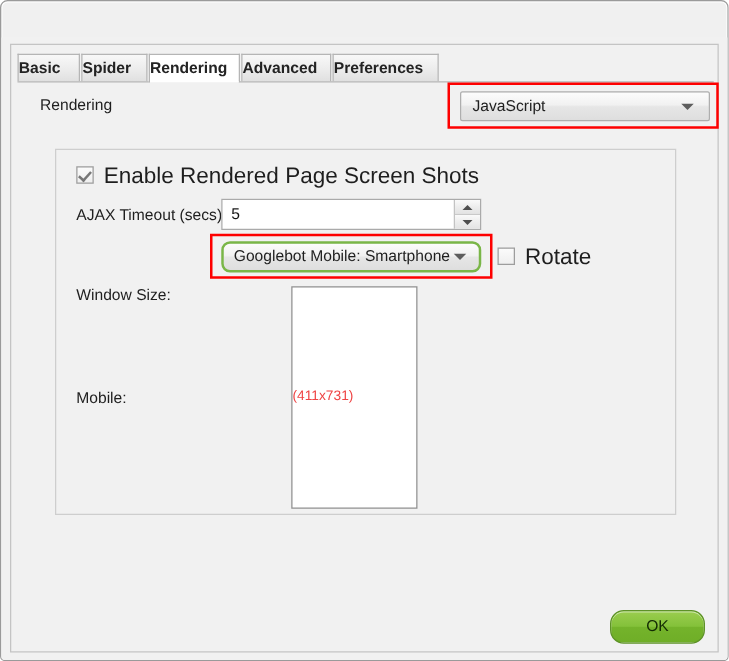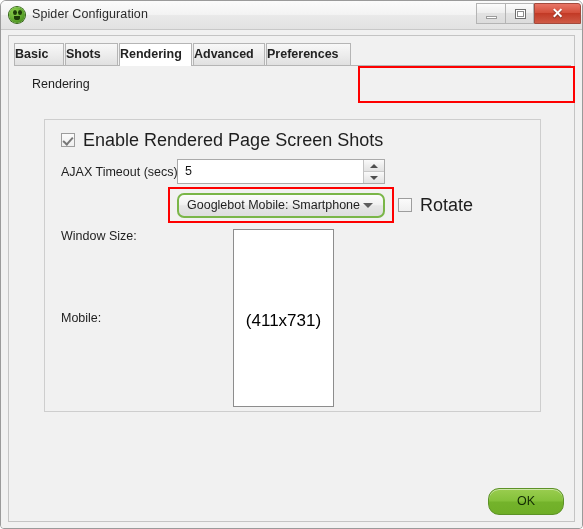--- a/index.html
+++ b/index.html
@@ -311,23 +311,23 @@
     left: 232px; top: 228px;
     width: 101px; height: 178px;
     box-sizing: border-box;
     border: 1px solid #8d8d8d;
     background: #ffffff;
   }
   #sample-dims {
     position: absolute;
     left: 0; right: 0;
     top: 81px;
-    text-align: center;
-    font-size: 17px;
-    color: #000000;
+    text-align: left;
+    font-size: 11px;
+    color: #ef4444;
   }
 
   
   #ok-button {
     position: absolute;
     left: 487px; top: 487px;
     width: 76px; height: 27px;
     box-sizing: border-box;
     border: 1px solid #5d9227;
     border-radius: 11px;
@@ -346,63 +346,51 @@
     border: 2px solid #fe0000;
     pointer-events: none;
     z-index: 30;
   }
 </style>
 </head>
 <body>
 
 <div id="window">
 
-  <div id="titlebar">
-    <div id="app-icon"></div>
-    <div id="title-text">Spider Configuration</div>
-
-    <div class="winbtn-group">
-      <div class="winbtn min">
-        <span class="glyph-min"></span>
-      </div>
-      <div class="winbtn max">
-        <span class="glyph-max"></span>
-      </div>
-      <div class="winbtn close">
-        <span class="glyph-close">✕</span>
-      </div>
-    </div>
-  </div>
 
   <div id="content">
     <div id="content-inner"></div>
   </div>
 
   <div id="tabstrip">
     <div class="tab" id="tab-0" style="left: 0px; width: 50px;">
       <span>Basic</span>
     </div>
     <div class="tab" id="tab-1" style="left: 51px; width: 53px;">
-      <span>Shots</span>
+      <span>Spider</span>
     </div>
     <div class="tab active" id="tab-2" style="left: 105px; width: 73px;">
       <span>Rendering</span>
     </div>
     <div class="tab" id="tab-3" style="left: 179px; width: 72px;">
       <span>Advanced</span>
     </div>
     <div class="tab" id="tab-4" style="left: 252px; width: 85px;">
       <span>Preferences</span>
     </div>
   </div>
   <div id="tab-underline"></div>
   <div id="tab-underline-white" style="left: 119px; width: 71px;"></div>
 
   <div class="field-label" style="left:31px; top:76px;">Rendering</div>
 
+  <div class="combo" id="rendering-combo" style="left:367px; top:72px; width:200px;">
+    <span class="combo-text">JavaScript</span>
+    <span class="arrow" style="right:12px;"></span>
+  </div>
 
   <div id="group-panel"></div>
 
   <div class="cb-row" style="left:60px; top:132px;">
     <span class="cb-box checked"></span>
     <span class="cb-label">Enable Rendered Page Screen Shots</span>
   </div>
 
   <div class="field-label" style="left:60px; top:164px;">AJAX Timeout (secs):</div>
 

